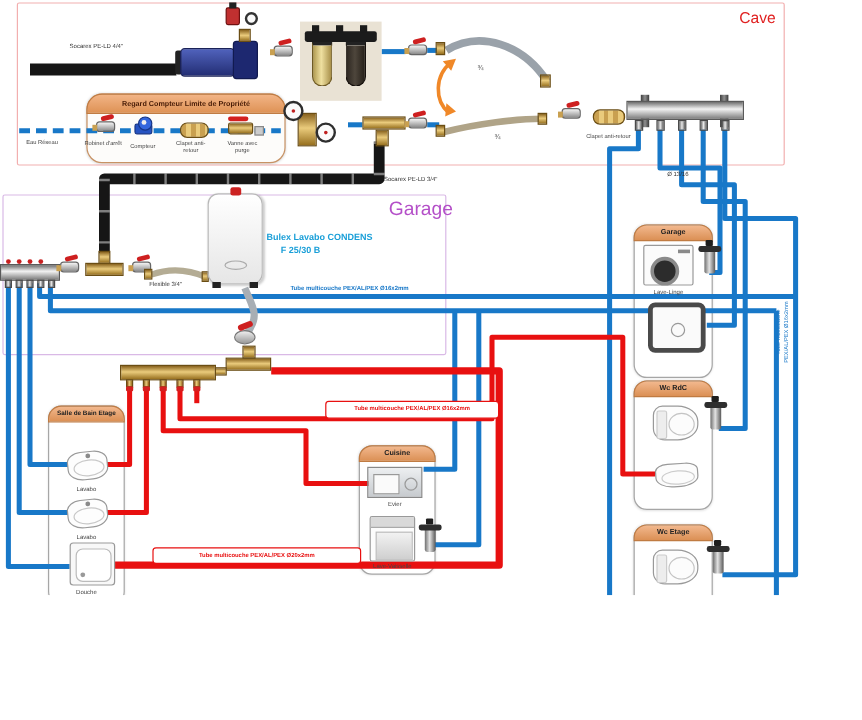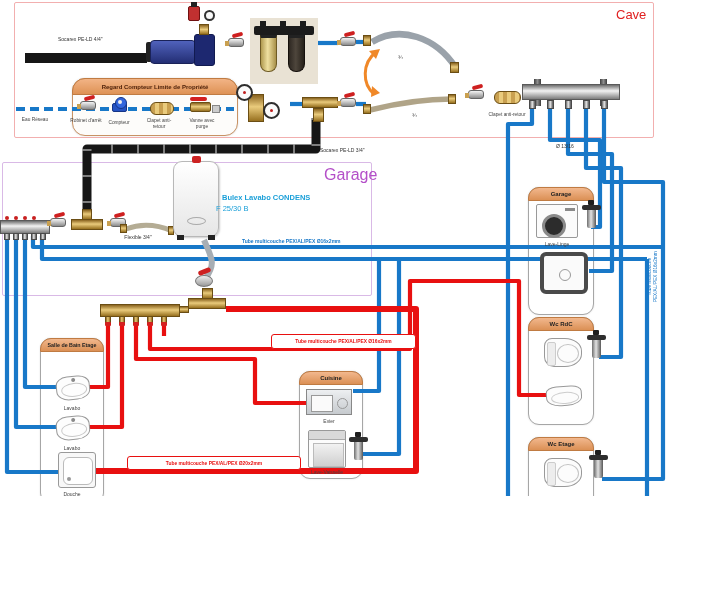--- a/index.html
+++ b/index.html
@@ -300,21 +300,21 @@
   <div class="brassbit gold" style="left:168px;top:226px;width:6px;height:9px"></div>
   <div class="flabel" style="left:118px;top:235px;width:40px;font-size:5px;color:#333">Flexible 3/4"</div>
 
   <div class="boiler">
     <div class="cap"></div>
     <div class="vent"></div>
     <div class="footL"></div>
     <div class="footR"></div>
   </div>
   <div class="tinylabel" style="left:222px;top:193px;font-size:7.5px;font-weight:bold;color:#1A9FD8">Bulex Lavabo CONDENS</div>
-  <div class="tinylabel" style="left:216px;top:204px;font-size:7.5px;font-weight:normal;color:#1A9FD8">F 25/30 B</div>
+  <div class="tinylabel" style="left:234px;top:204px;font-size:7.5px;font-weight:bold;color:#1A9FD8">F 25/30 B</div>
 
   <div class="tinylabel" style="left:242px;top:238px;color:#1878C8;font-size:5px;font-weight:bold">Tube multicouche PEX/AL/PEX Ø16x2mm</div>
 
   <div class="gvalve" style="left:195px;top:275px"></div>
   <div class="brassbit gold" style="left:202px;top:288px;width:11px;height:11px"></div>
   <div class="brassbit gold" style="left:188px;top:298px;width:38px;height:11px"></div>
   <div class="brassbit gold" style="left:179px;top:306px;width:10px;height:7px"></div>
   <div class="brassbit gold" style="left:100px;top:304px;width:80px;height:13px"></div>
   <div class="outlet-gold" style="left:105px;top:316px"></div>
   <div class="outlet-gold" style="left:119px;top:316px"></div>

